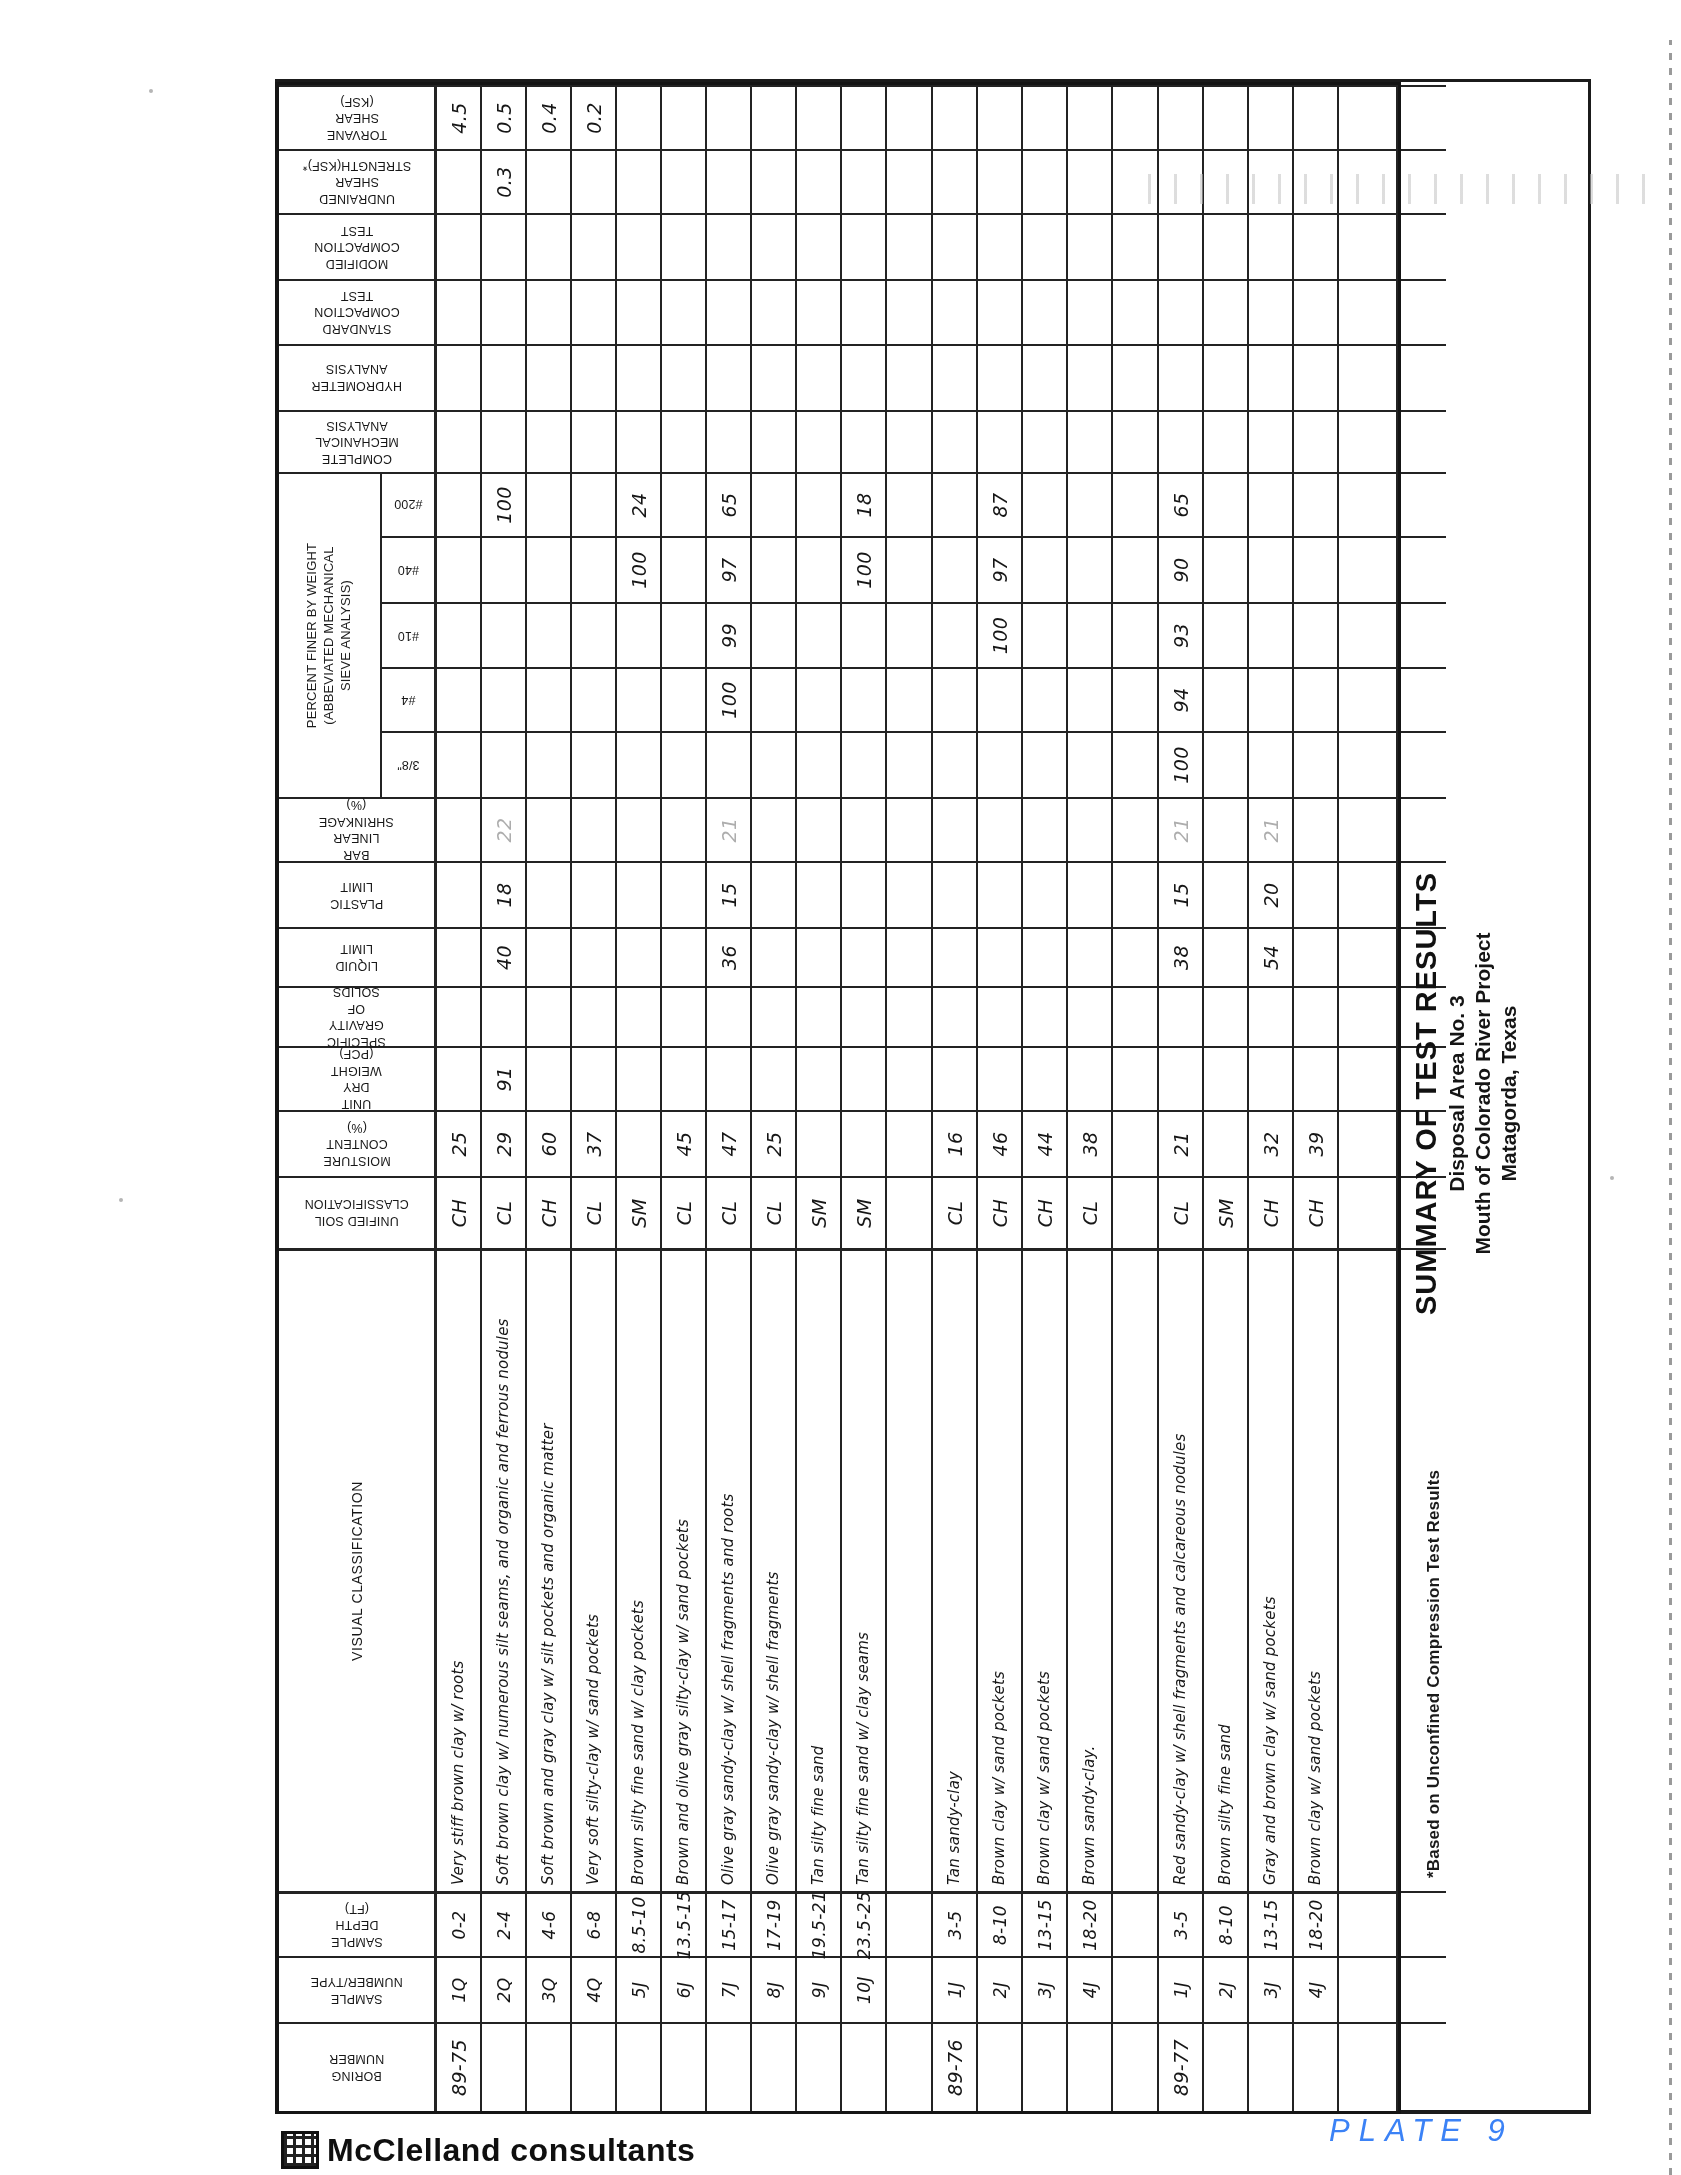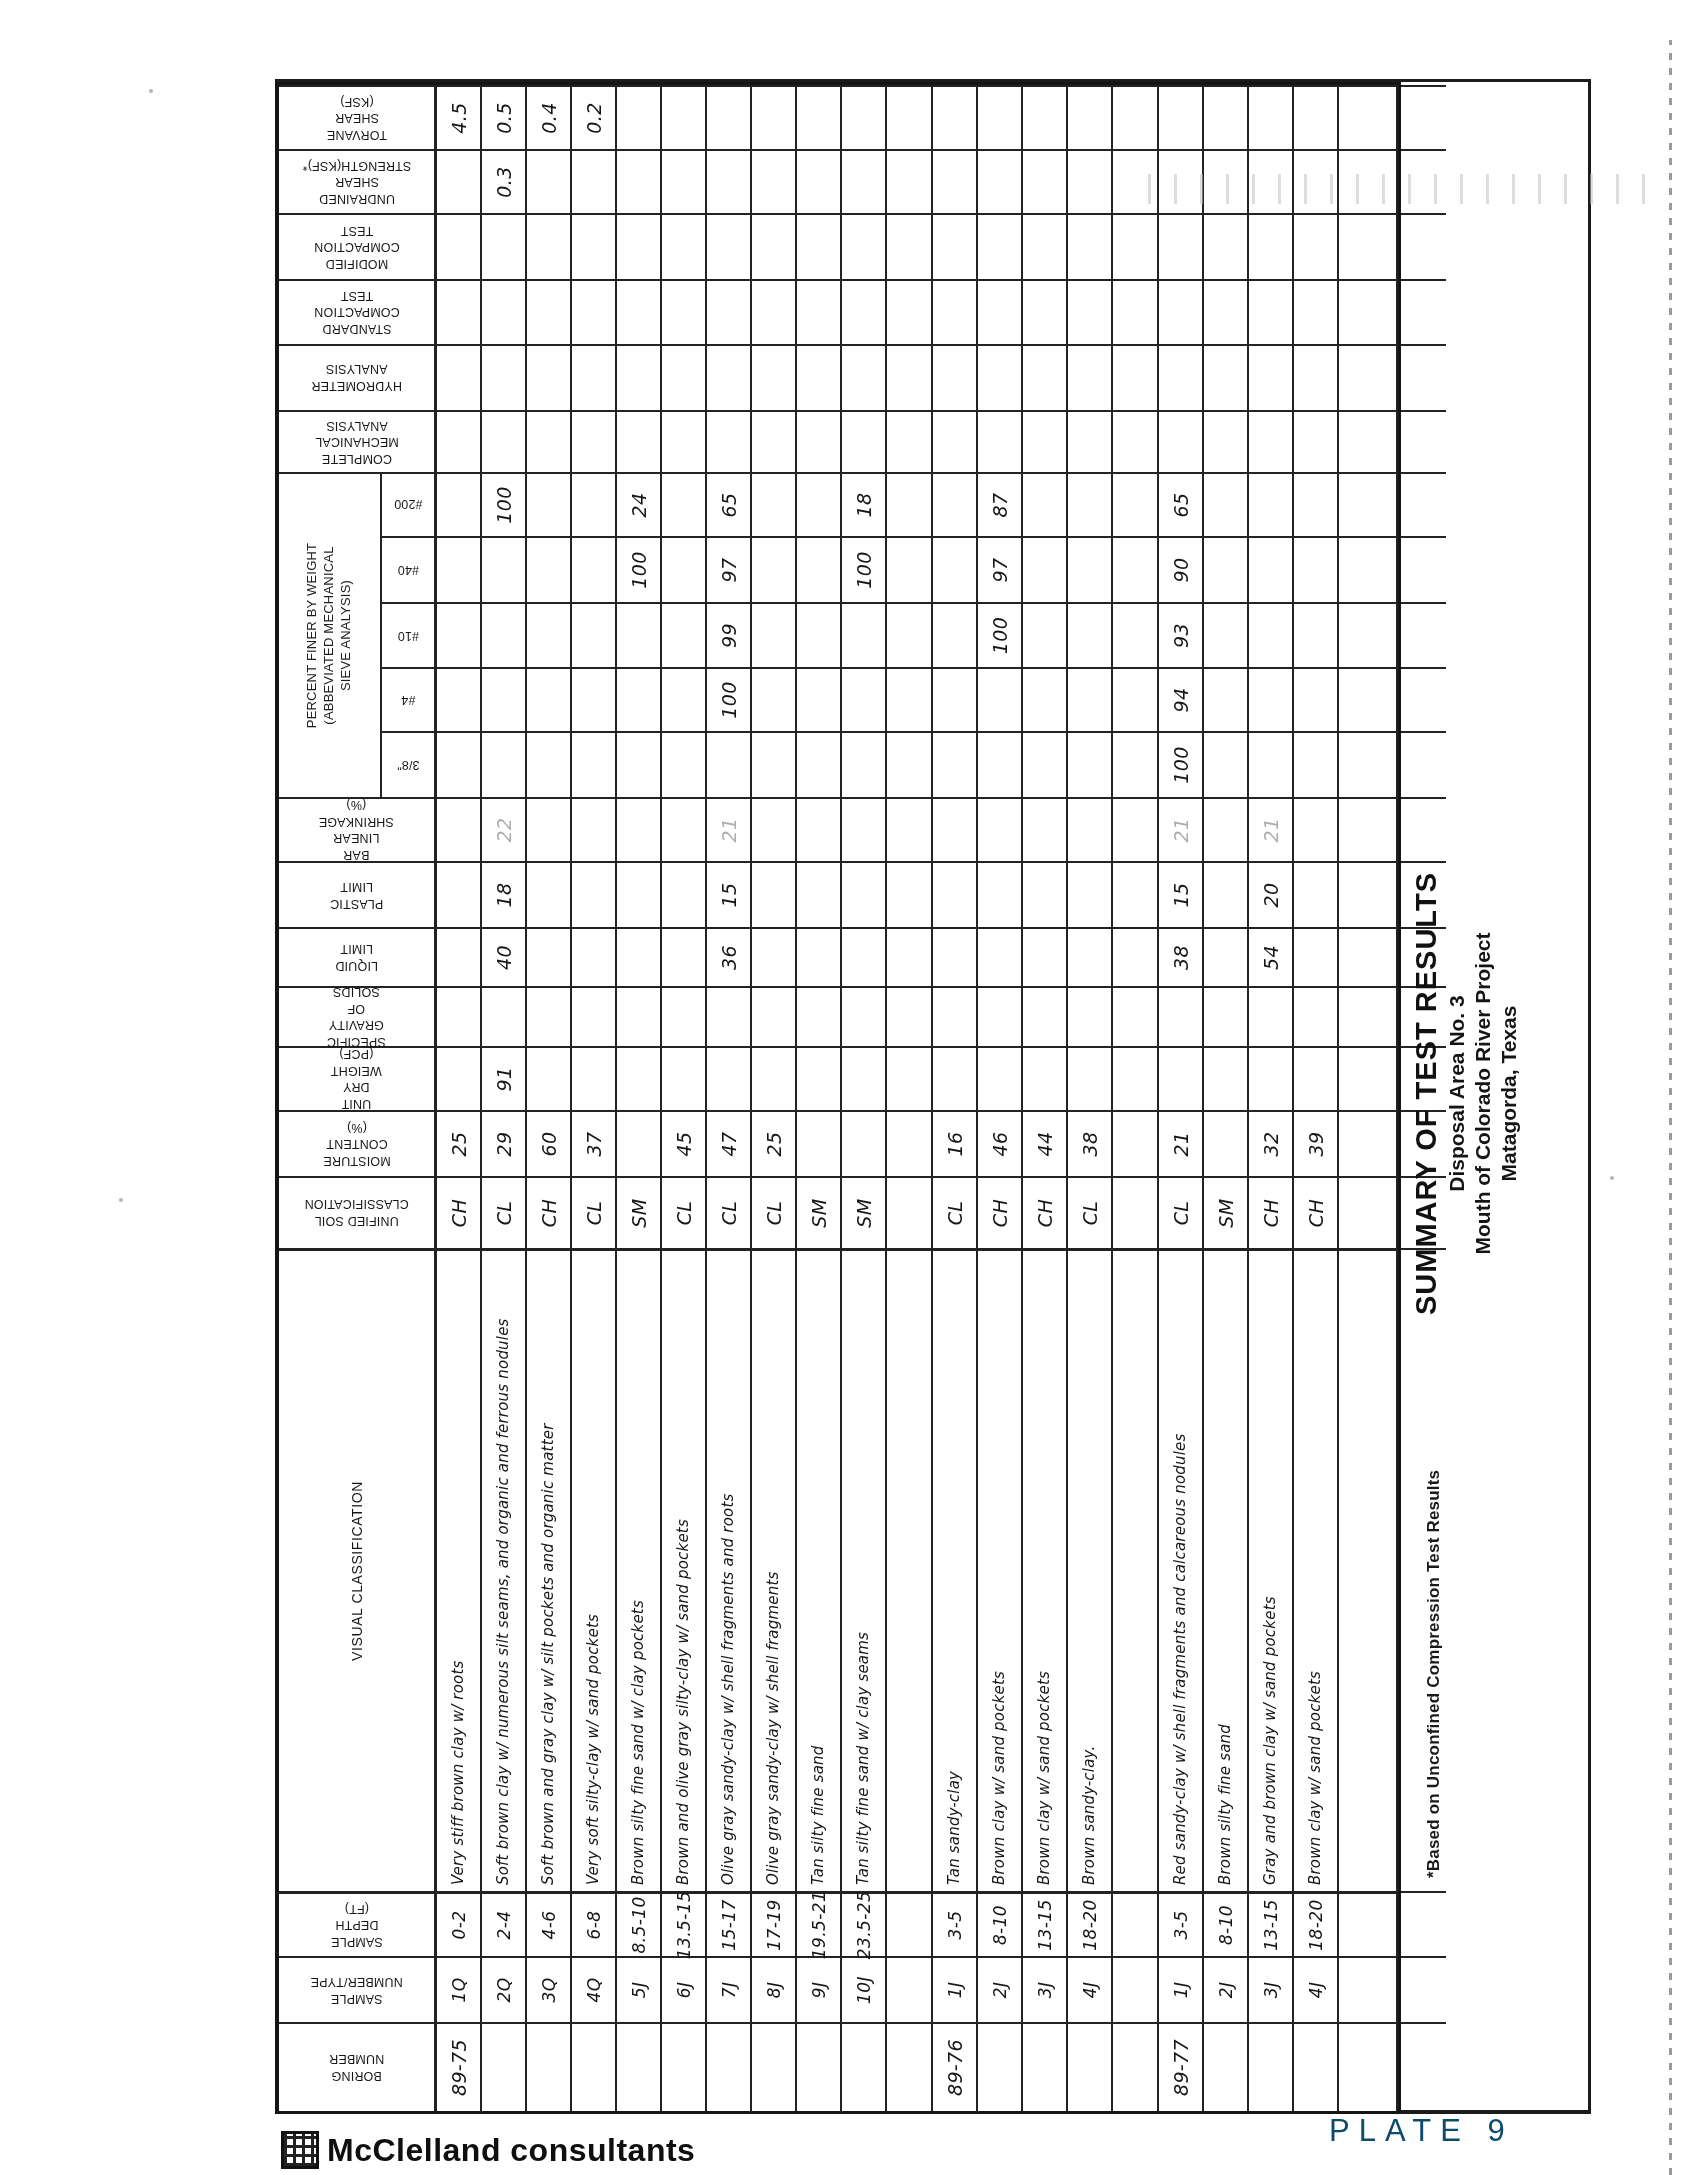--- a/index.html
+++ b/index.html
@@ -62,21 +62,21 @@
   .footnote { position:absolute; left:297px; top:1424px; font-size:17px; font-weight:bold; color:#1a1a1a; letter-spacing:0.2px; }
   
   .brand { position:absolute; left:281px; top:2131px; display:flex; align-items:flex-end; gap:8px; }
   .brand-logo {
     width:38px; height:38px; border:3px solid #111; 
     background-image:
       repeating-linear-gradient(0deg,#222 0 3px,transparent 3px 9px),
       repeating-linear-gradient(90deg,#222 0 3px,transparent 3px 9px);
   }
   .brand-text { font-size:32px; font-weight:bold; letter-spacing:0.5px; color:#0f0f0f; }
-  .plate { position:absolute; left:1329px; top:2113px; font-size:31px; letter-spacing:9px; color:#0c4a6e; }
+  .plate { position:absolute; left:1329px; top:2113px; font-size:31px; letter-spacing:9px; color:#3b82f6;font-style:italic; }
   .edge-dashes {
     position:absolute; left:1669px; top:40px; width:3px; height:2135px;
     background-image: repeating-linear-gradient(0deg,#9a9a9a 0 7px, transparent 7px 15px);
   }
   .ghost {
     position:absolute; left:1148px; top:174px; width:515px; height:30px; opacity:.55;
     background-image: repeating-linear-gradient(90deg,#c2c2c2 0 3px, transparent 3px 26px);
   }
   .speck { position:absolute; width:4px; height:4px; background:#b5b5b5; border-radius:50%; }
 </style>

